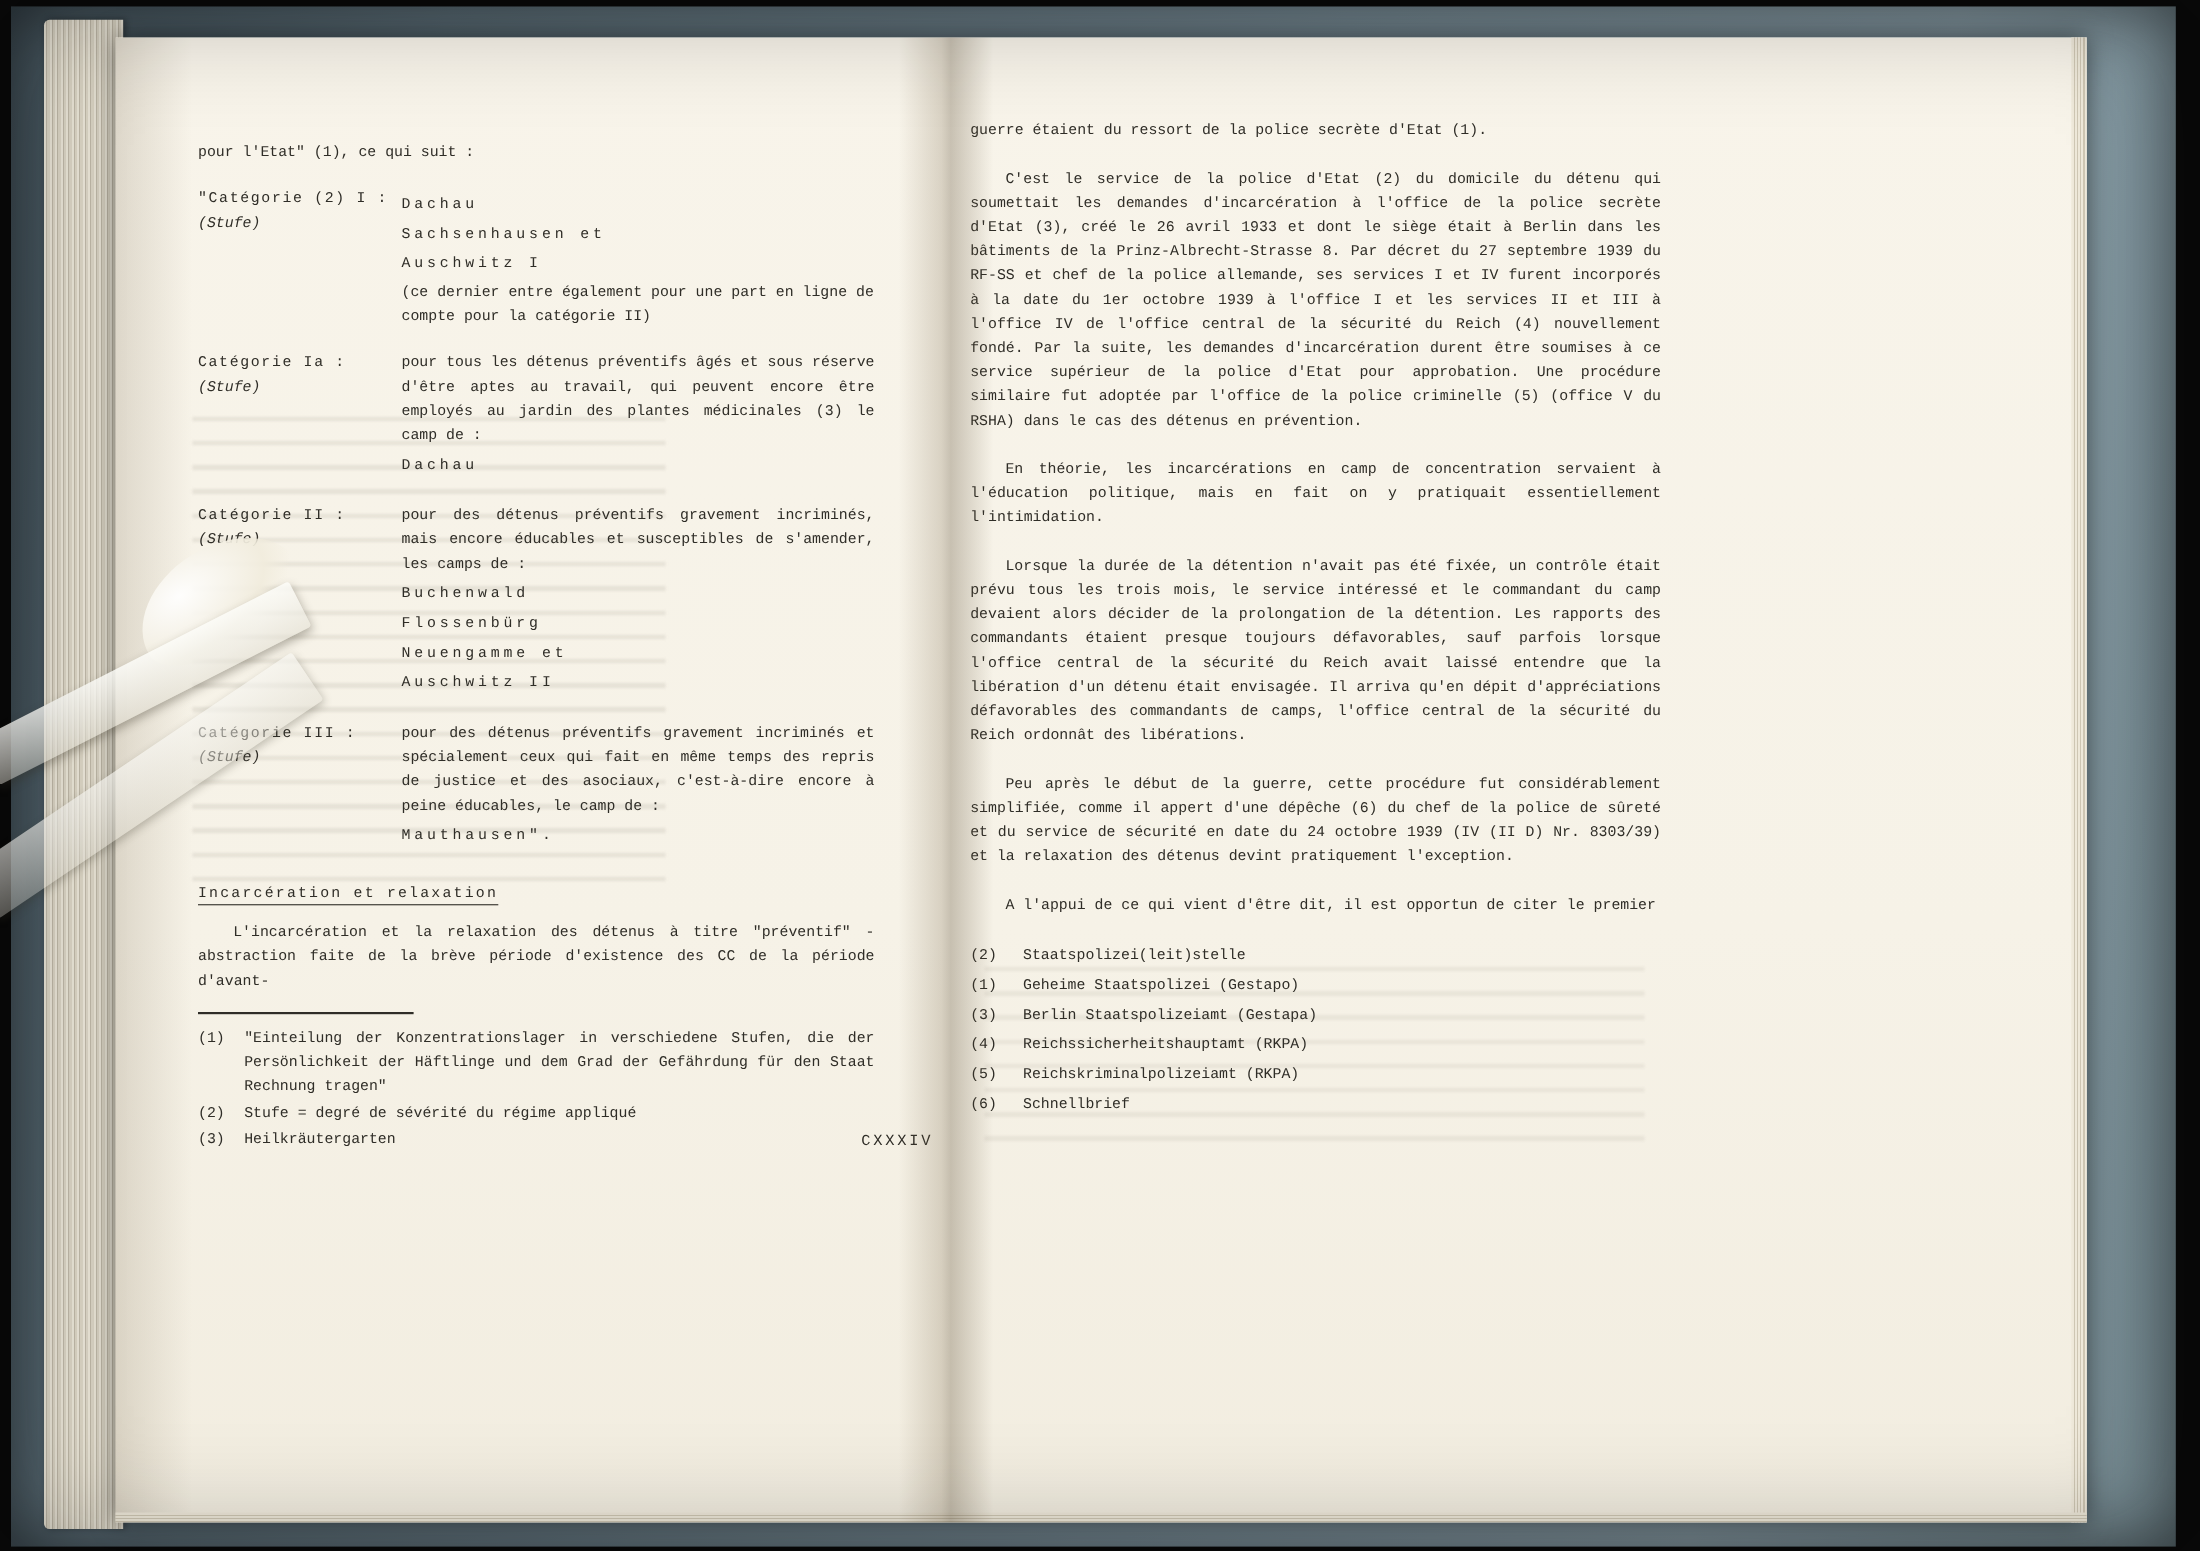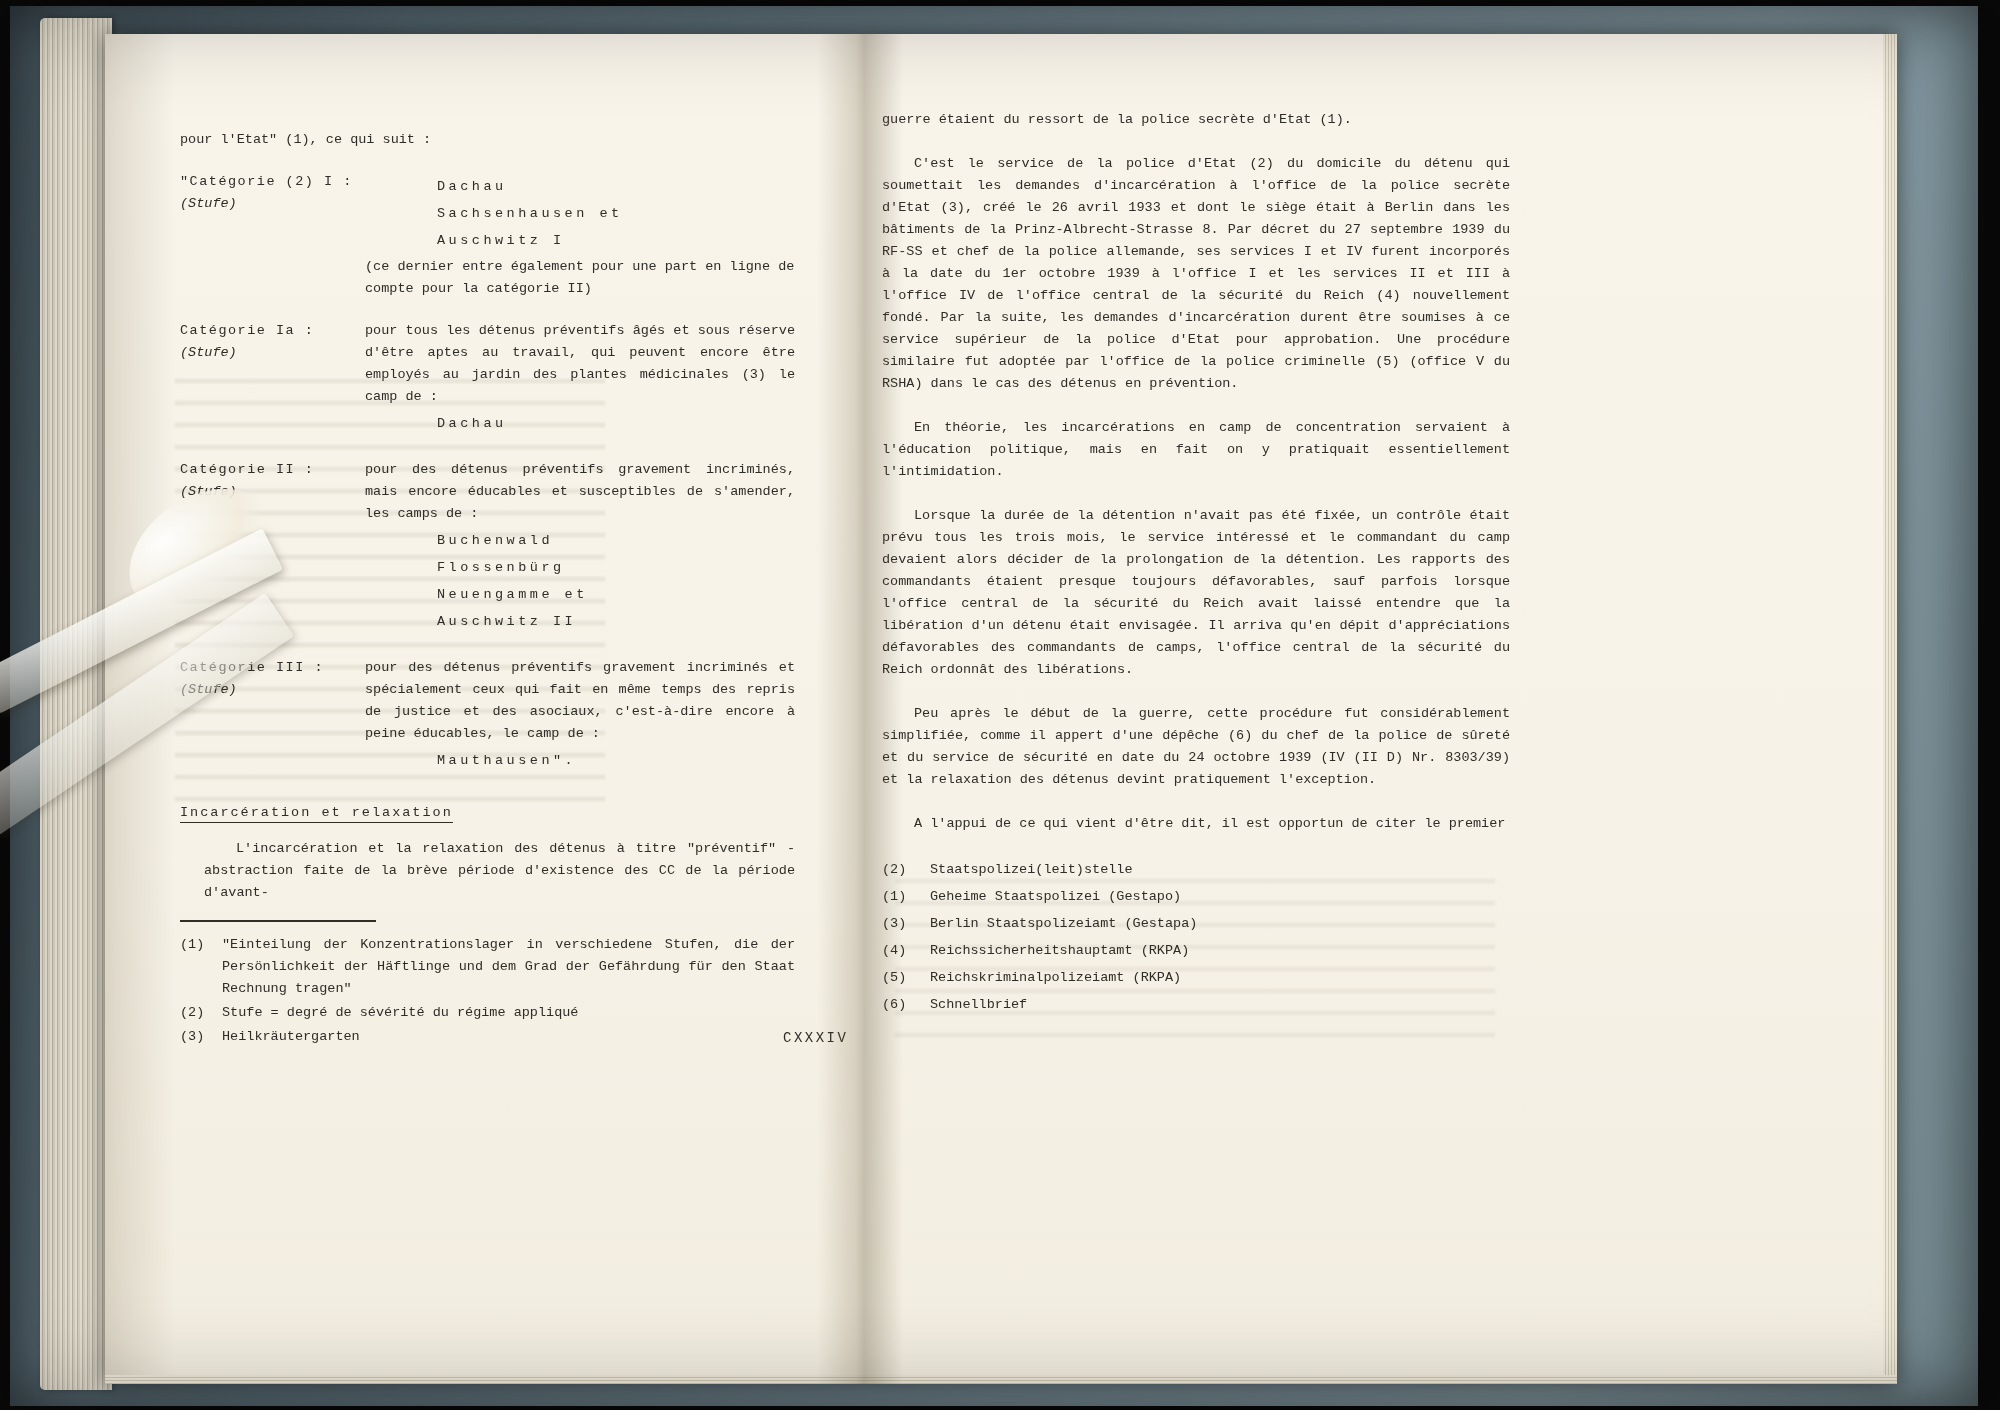--- a/index.html
+++ b/index.html
@@ -58,24 +58,24 @@
   .right-col { position:absolute; left:777px; top:75px; width:628px; z-index:2; font-size:13.5px; line-height:22px; }
   .just { text-align:justify; }
   .ind  { text-indent:32px; }
   .intro { margin-bottom:14px; }
   .cat { display:flex; margin-top:20px; }
   .cat:first-of-type { margin-top:12px; }
   .cat-label { width:185px; letter-spacing:1.5px; flex:none; }
   .stufe { letter-spacing:0;font-style:italic; }
   .cat-body { flex:1; }
   .camps { margin:2px 0; }
-  .camp { letter-spacing:3.5px; margin-left:72px; line-height:27px; }
+  .camp { letter-spacing:3.5px; line-height:27px; }
   .heading { margin-top:26px; letter-spacing:2px; }
   .heading span { border-bottom:1.5px solid #2f2d27; padding-bottom:2px; }
-  .lp-para { margin-top:14px;margin-left:24px; }
+  .lp-para { margin-top:14px; }
   .fn-rule { width:196px; height:2px; background:#2f2d27; margin:16px 0 12px; }
   .fn { display:flex; margin-bottom:2px; }
   .fn-num { width:42px; flex:none; }
   .fn-text { flex:1; }
   .rp { margin-bottom:22px; }
   .rfns { margin-top:14px; line-height:25px; }
   .rfns .fn-num { width:48px; }
   .folio {
     position:absolute; left:678px; top:996px; z-index:2;
     font-size:14px; letter-spacing:2.5px;

